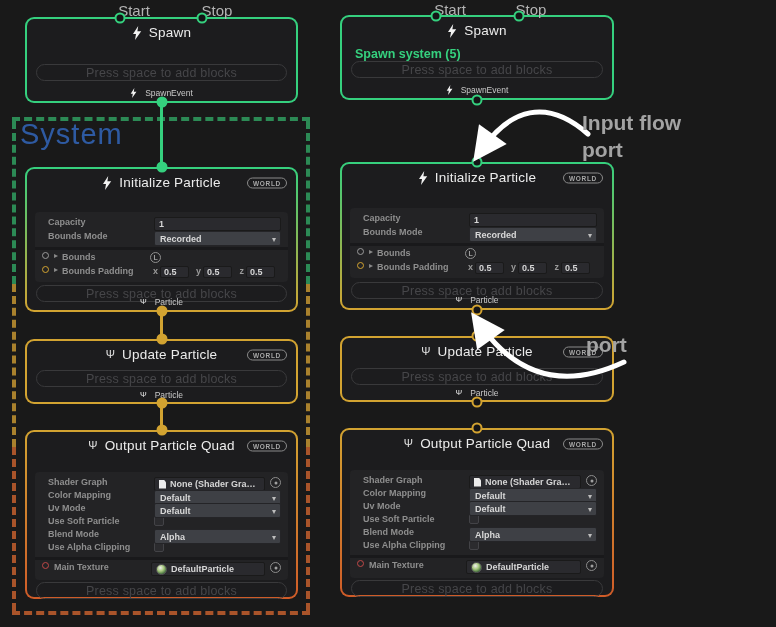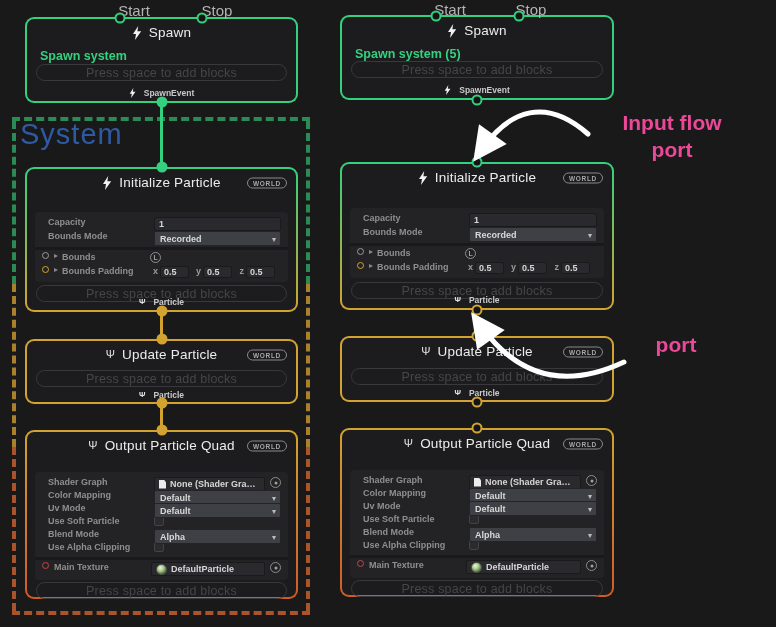--- a/index.html
+++ b/index.html
@@ -49,21 +49,21 @@
   .psi{color:#e2e2e2;font-size:11px;line-height:11px;}
   .psi.sm{font-size:8px;line-height:8px;}
   .sys-label{margin-top:3px;padding-left:13px;color:var(--green);font-weight:bold;font-size:12.5px;}
   .pill{
     position:absolute;left:9px;right:9px;height:17px;line-height:17px;box-sizing:border-box;
     border:1px solid #39393b;border-radius:9px;text-align:center;
     color:#464649;font-size:12.5px;letter-spacing:.2px;
   }
   .bottom-label{
     position:absolute;left:0;width:100%;display:flex;align-items:center;justify-content:center;gap:8px;
-    color:#c9c9c9;font-size:8.5px;font-weight:bold;
+    color:#c9c9c9;font-size:8.5px;
   }
   
   .panel{position:absolute;left:8px;right:8px;background:#232325;border-radius:4px;padding:5px 0;box-sizing:border-box;}
   .prow{display:flex;align-items:flex-start;height:14px;padding:0 7px;font-size:9px;color:#8e8e8e;font-weight:bold;}
   .prow13{height:13px;}
   .lbl{flex:none;width:112px;padding-left:6px;box-sizing:border-box;white-space:nowrap;}
   .lbl.shift{width:88px;padding-left:0;}
   .lbl.shift2{width:97px;padding-left:0;}
   .divider{height:3px;background:#19191b;margin:2px 0;}
   .tfield{
@@ -121,22 +121,22 @@
     position:absolute;width:11px;height:11px;border:2px solid var(--pc);border-radius:50%;
     background:#141416;transform:translate(-50%,-50%);z-index:6;box-sizing:border-box;
   }
   .port.filled{background:var(--pc);}
   .toplbl{
     position:absolute;transform:translateX(-50%);z-index:3;
     font-size:15px;color:#b3b3b3;white-space:nowrap;
   }
   
   .ann{
-    position:absolute;width:180px;z-index:10;text-align:center;
-    color:#ec4899;font-weight:bold;font-size:21px;line-height:27px;
+    position:absolute;width:180px;z-index:10;text-align:left;
+    color:#a3a3a3;font-weight:bold;font-size:21px;line-height:27px;
   }
   #arrow-overlay{position:absolute;left:0;top:0;z-index:9;pointer-events:none;}
 </style>
 </head>
 <body>
 
 <div id="canvas">
 
   <div class="gseg gtop"></div>
   <div class="gseg gbottom"></div>
@@ -156,21 +156,20 @@
   <span class="toplbl" style="left:217px;top:2px;">Stop</span>
   <div class="node spawnb" style="left:25px;top:17px;width:273px;height:86px;">
     <div class="hdr">
       <span class="bolt">
           <svg width="10" height="14" viewBox="0 0 10 14">
             <path d="M6.2 0 L1 8 h3 L3 14 L9.2 5.2 H5.4 Z" fill="#f2f2f2"></path>
           </svg>
         </span>
       <span>Spawn</span>
     </div>
-    <div class="sys-label">Spawn system</div>
     <div class="pill" style="top:45px;">Press space to add blocks</div>
     <div class="bottom-label" style="bottom:3px;">
       <span class="bolt">
           <svg width="7" height="10" viewBox="0 0 10 14">
             <path d="M6.2 0 L1 8 h3 L3 14 L9.2 5.2 H5.4 Z" fill="#f2f2f2"></path>
           </svg>
         </span>
       <span>SpawnEvent</span>
     </div>
   </div>

